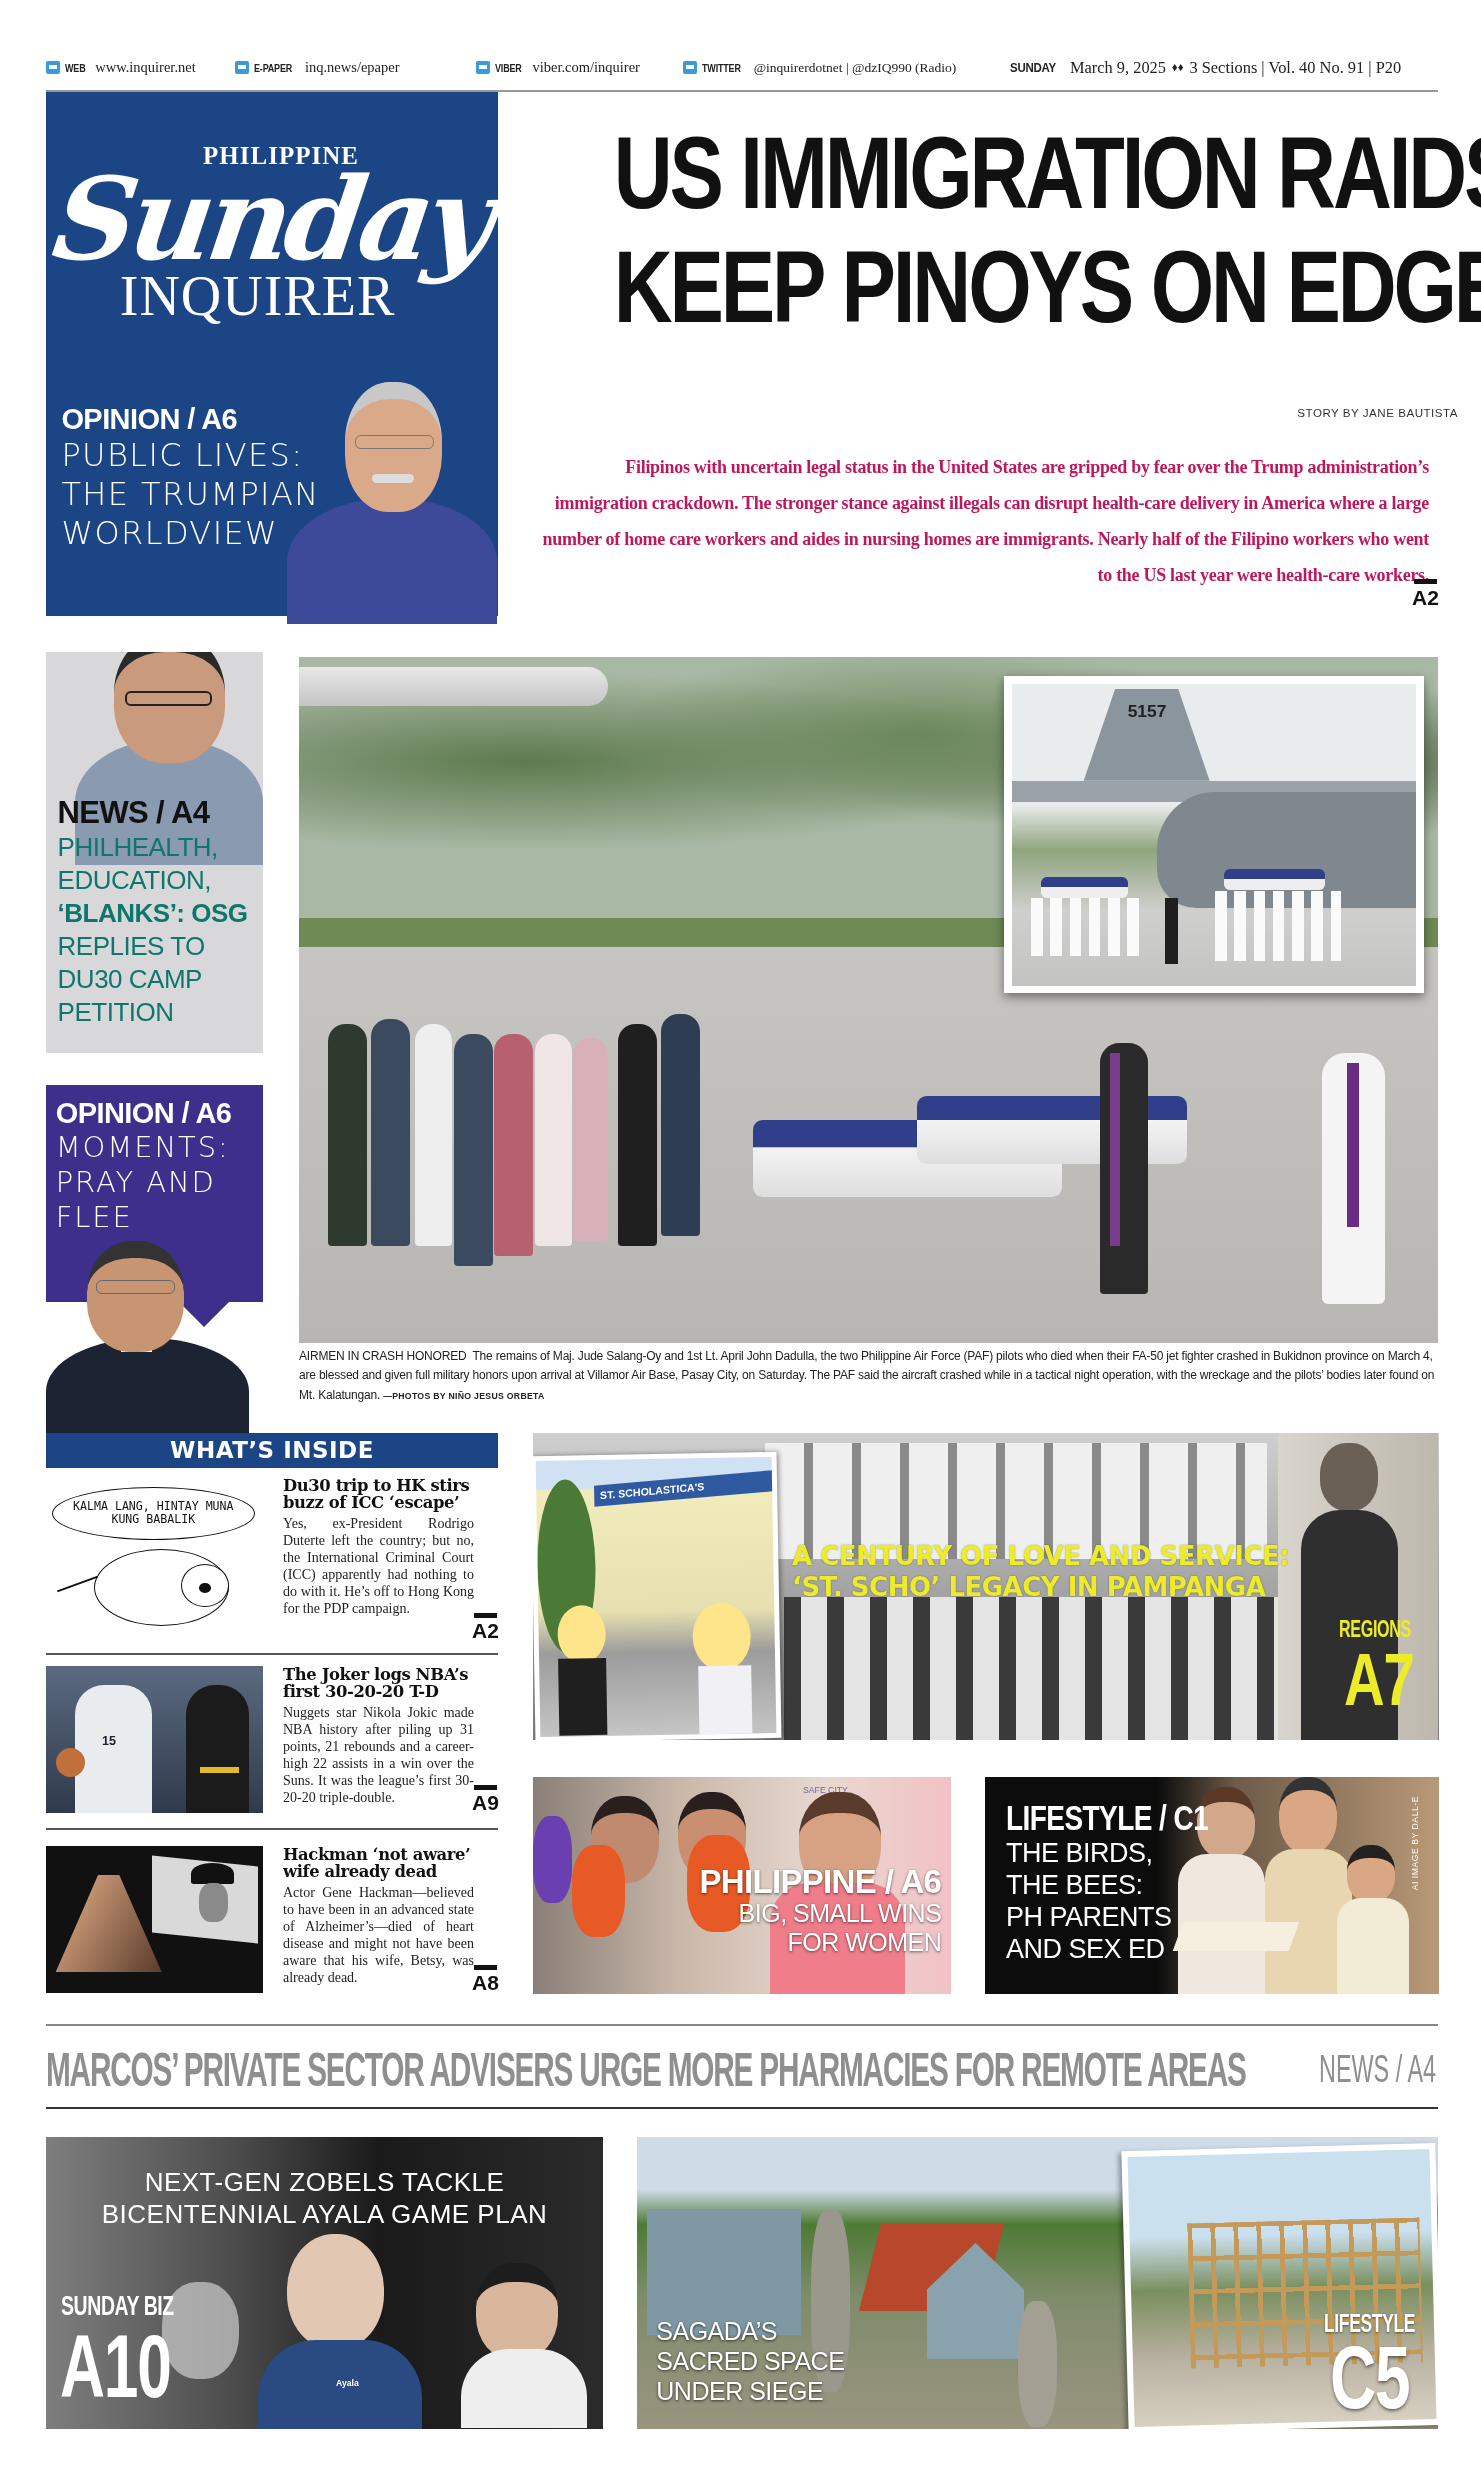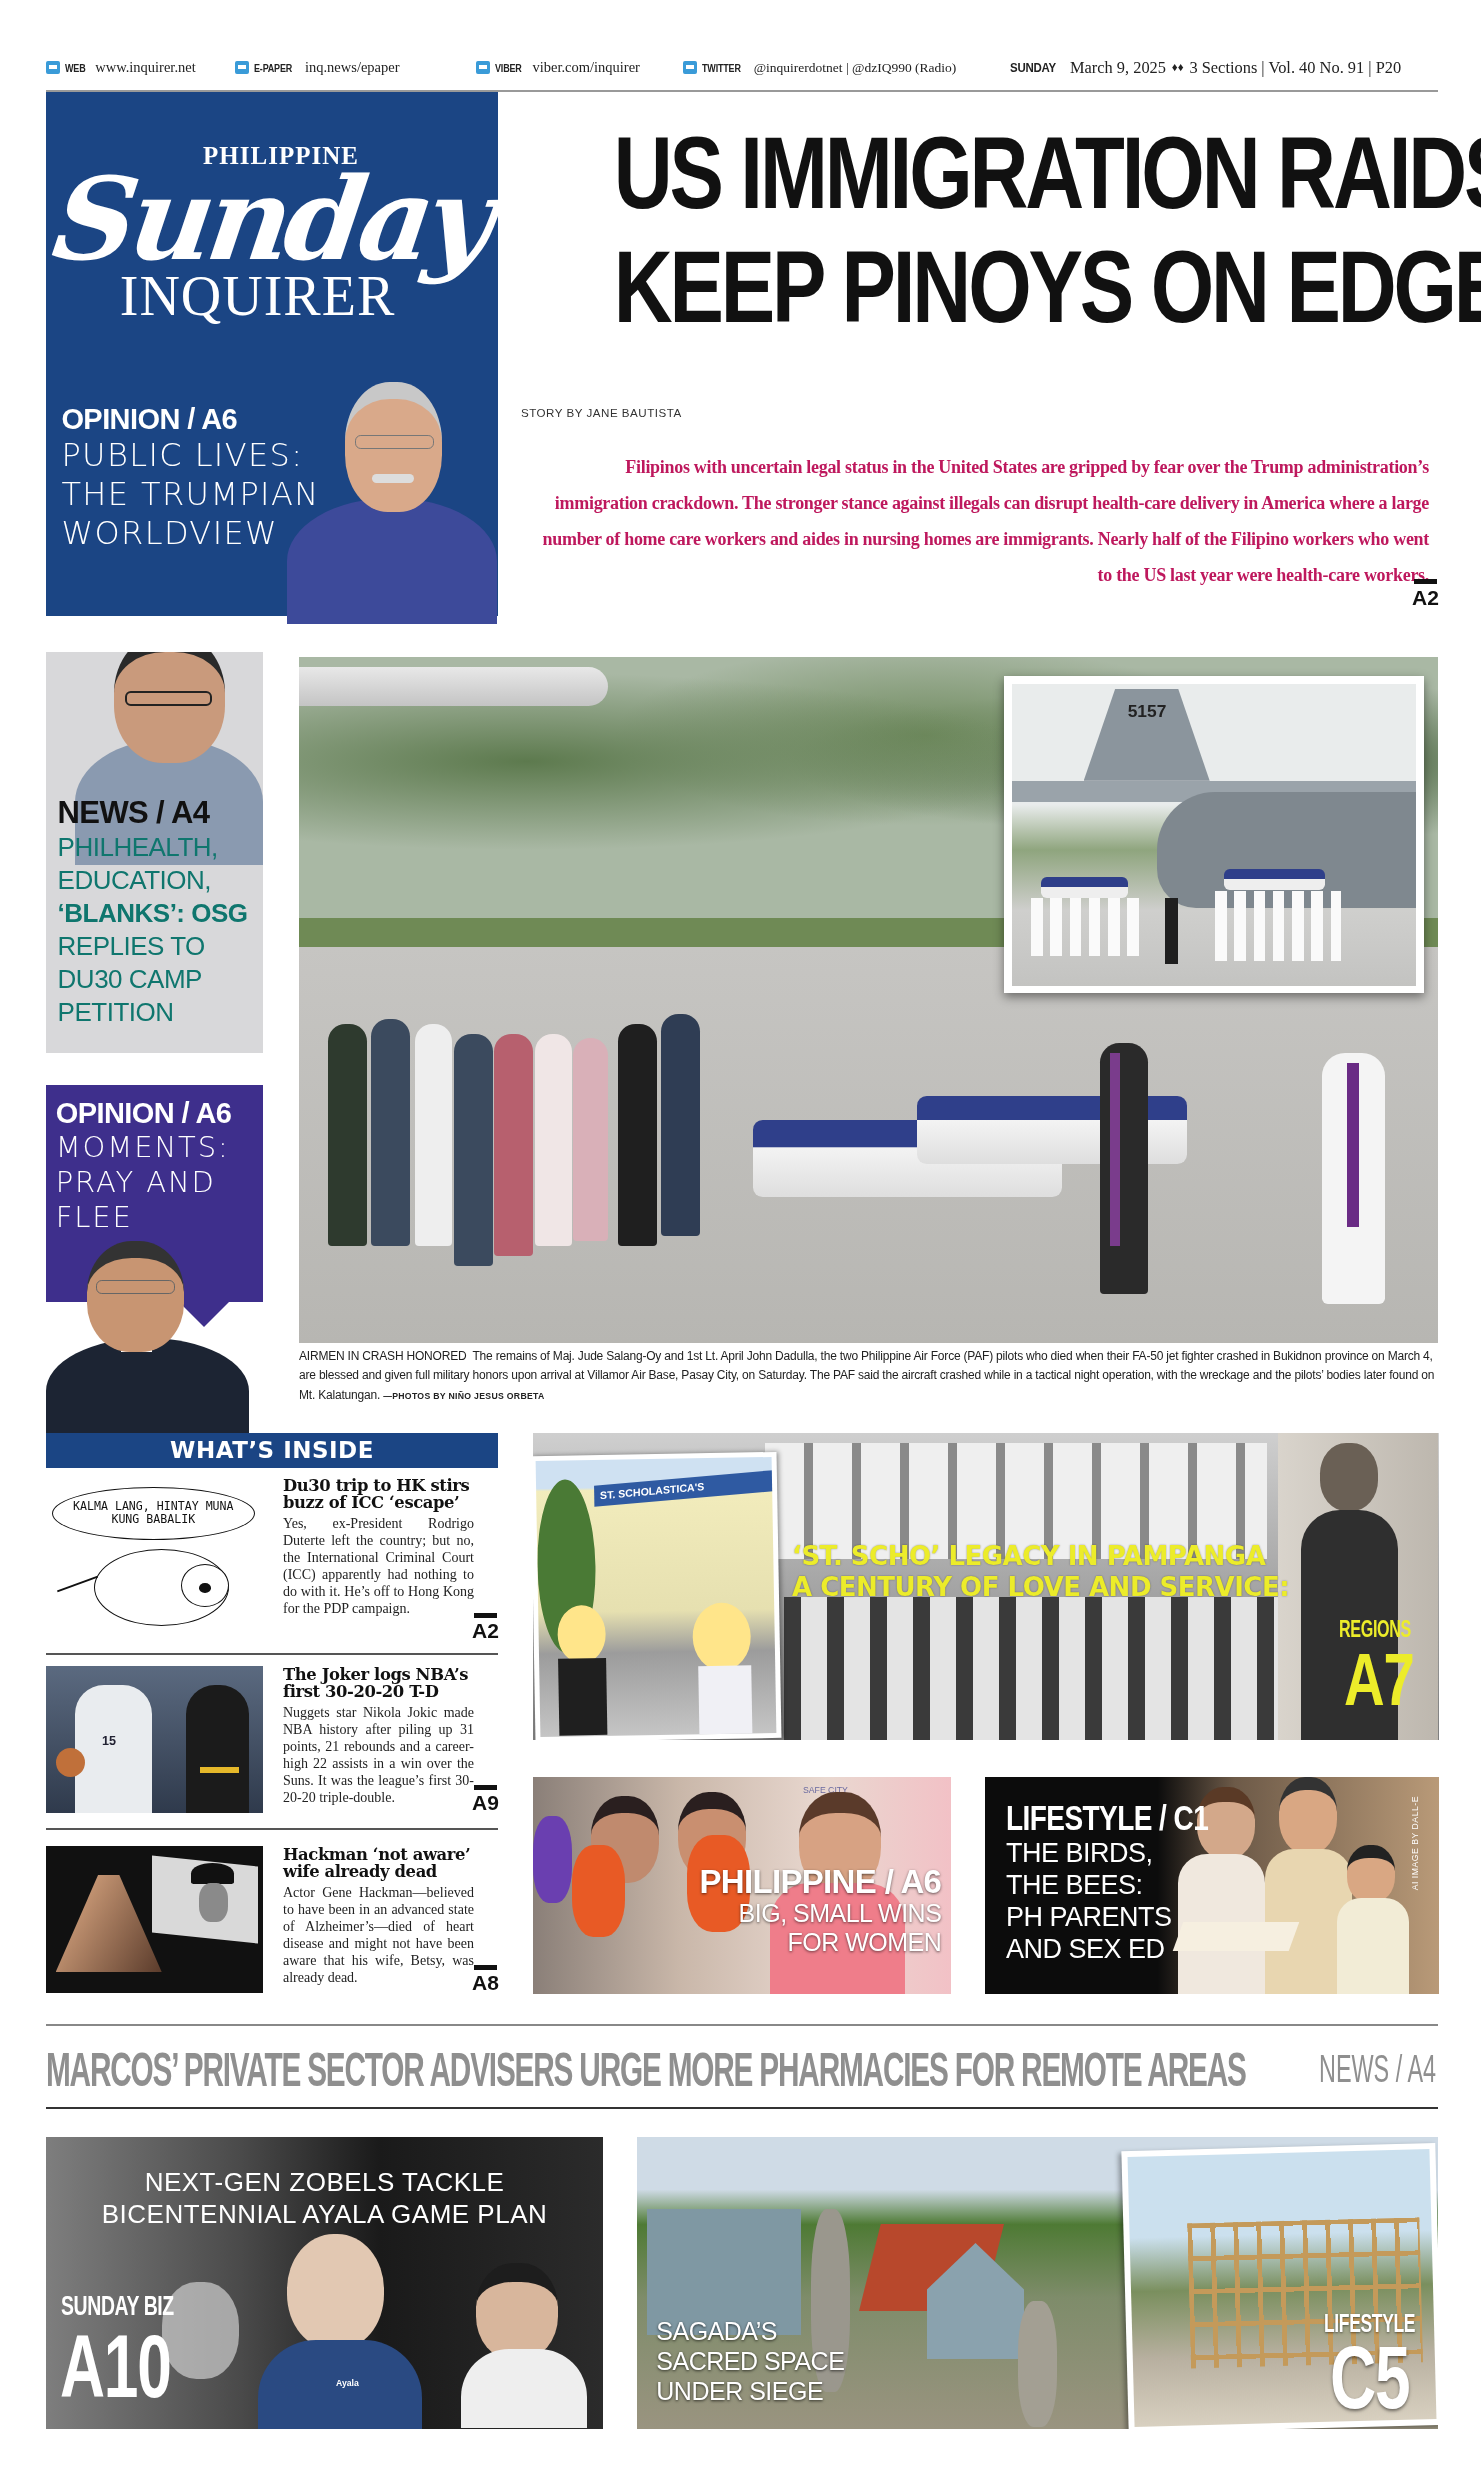--- a/index.html
+++ b/index.html
@@ -26,21 +26,21 @@
   .op-kicker { color: #fff; font-size: 29px; }
   .op-title { color: #fff; font-family: "DejaVu Sans", sans-serif; font-weight: 300; font-size: 32px; line-height: 39px; letter-spacing: 1.4px; }
 
   
   .person { position: absolute; }
   .person .head { position: absolute; border-radius: 46% 46% 44% 44%; }
   .person .body { position: absolute; border-radius: 50% 50% 0 0; }
 
   
   .headline { left: 521px; top: 116px; width: 927px; text-align: center; font-family: "Liberation Sans", sans-serif; font-weight: 700; font-size: 102px; line-height: 114px; letter-spacing: -3.9px; color: #111; transform: scaleX(0.80); transform-origin: center top; white-space: nowrap; }
-  .byline { left: 521px; top: 406px; width: 937px; text-align: left; font-size: 11.6px; letter-spacing: 0.5px; color: #333; }
+  .byline { left: 521px; top: 406px; width: 937px; text-align: right; font-size: 11.6px; letter-spacing: 0.5px; color: #333; }
   .deck { left: 541px; top: 449px; width: 888px; text-align: right; font-family: "Liberation Serif", serif; font-weight: 700; font-size: 18px; line-height: 36px; color: #be185d; letter-spacing: -0.3px; }
   .pgref { font-family: "Liberation Sans", sans-serif; font-weight: 700; color: #111; display: flex; flex-direction: column; align-items: center; }
   .pgref .bar { width: 100%; height: 4.8px; background: #111; margin-bottom: 1.9px; }
 
   
   .newsbox { left: 46px; top: 652px; width: 217px; height: 401px; background: #d8d8da; overflow: hidden; }
   .newsbox .kick { color: #111; font-size: 31px; }
   .newsbox .ttl { color: #0f766e; font-family: Liberation Sans, sans-serif; font-size: 26px; line-height: 33px; letter-spacing: -0.5px; }
 
   .opbox2 { left: 46px; top: 1085px; width: 217px; height: 217px; background: #3e2f8c; }
@@ -289,22 +289,22 @@
     <div style="position:relative; width:100%; height:100%; background:linear-gradient(180deg,#cfe1f2 0%,#cfe1f2 10%,#f2ecbc 11%,#e6e0b0 55%,#9c9c9c 70%,#c5c5c5 100%); overflow:hidden;">
       <div class="abs sans" style="left:58px; top:19.3px; width:193px; height:21px; background:#2f5aa2; color:#fff; font-size:10.6px; font-weight:700; padding-left:5.8px; line-height:21px; transform:skewY(-4deg);">ST. SCHOLASTICA'S</div>
       <div class="abs" style="left:0; top:19.3px; width:58px; height:174px; background:#4a7a35; border-radius:50%;"></div>
       <div class="abs" style="left:19.3px; top:145px; width:48px; height:58px; background:#ffe58a; border-radius:50%;"></div>
       <div class="abs" style="left:19.3px; top:198px; width:48px; height:77px; background:#1f1f1f;"></div>
       <div class="abs" style="left:154px; top:145px; width:58px; height:68px; background:#ffe58a; border-radius:50%;"></div>
       <div class="abs" style="left:159px; top:208px; width:53px; height:72px; background:#f0f0f5;"></div>
     </div>
   </div>
   <div class="abs tile-title yellow" style="left:259px; top:108px; font-size:26px; line-height:31px; text-shadow:0 0 1.9px rgba(0,0,0,.4);">
+    <div>A CENTURY OF LOVE AND SERVICE:</div>
     <div>‘ST. SCHO’ LEGACY IN PAMPANGA</div>
-    <div>A CENTURY OF LOVE AND SERVICE:</div>
   </div>
   <div class="abs cond yellow" style="left:806px; top:183px; font-size:23px; transform:scaleX(0.7); transform-origin:left;">REGIONS</div>
   <div class="abs cond yellow" style="left:811px; top:208px; font-size:75px; line-height:77px; transform:scaleX(0.75); transform-origin:left;">A7</div>
 </div>
 
 <div class="abs tile" style="left:533px; top:1777px; width:418px; height:217px; background:linear-gradient(90deg,#8a7f78 0%,#c9b7a9 35%,#e9d8d0 70%,#f2c1c6 100%);">
   <div class="abs sans" style="left:270px; top:7.7px; font-size:8.7px; color:#6a6aa0;">SAFE CITY</div>
   <div class="abs" style="left:58px; top:19.3px; width:68px; height:87px; background:#c08a6e; border-radius:45%; border-top:17.4px solid #2a1f1f;"></div>
   <div class="abs" style="left:145px; top:14.5px; width:68px; height:87px; background:#c98f70; border-radius:45%; border-top:17.4px solid #2a1f1f;"></div>
   <div class="abs" style="left:266px; top:14.5px; width:82px; height:101px; background:#d7a283; border-radius:45%; border-top:21px solid #5a3a2a;"></div>

